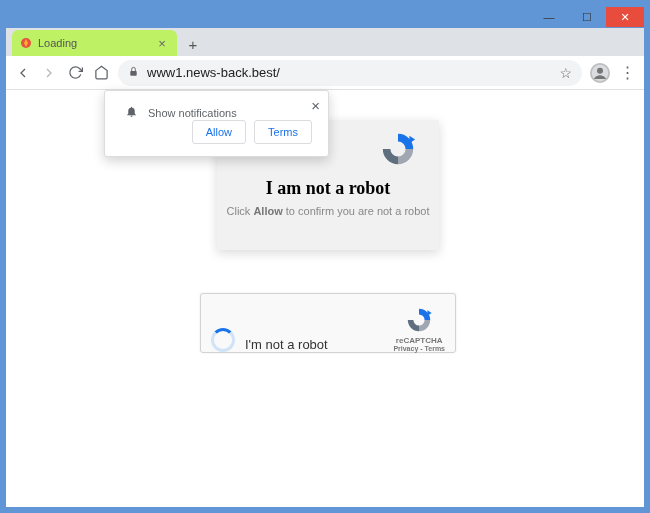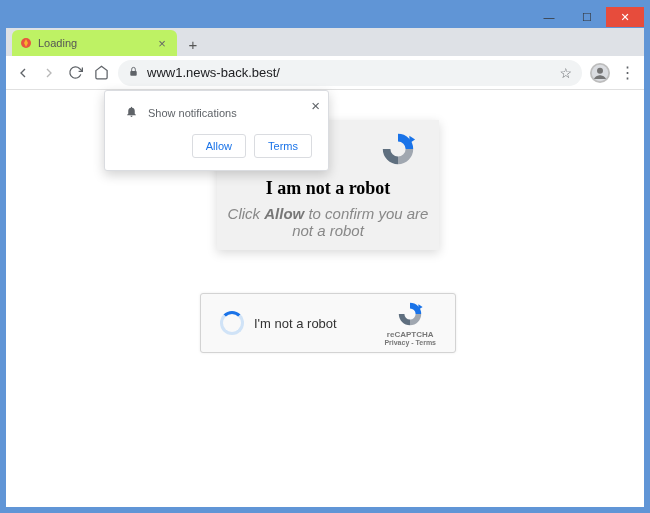--- a/index.html
+++ b/index.html
@@ -150,36 +150,35 @@
       width: 42px;
     }
     .captcha-card h2 {
       font-family: Georgia, 'Times New Roman', serif;
       font-weight: bold;
       font-size: 18px;
       color: #000;
       margin-bottom: 6px;
     }
     .captcha-card p {
-      font-size: 15px;
+      font-size: 11px;
       color: #888;
-      font-style: italic;
     }
     .captcha-card p b { color: #777; }
     
     .recaptcha-widget {
       position: absolute;
       left: 194px; top: 203px;
       width: 256px; height: 60px;
       background: #f9f9f9;
       border: 1px solid #d3d3d3;
       border-radius: 3px;
       display: flex;
-      align-items: center;
-      padding: 0 19px;
+      align-items: flex-end;
+      padding: 0 10px;
       box-shadow: 0 0 3px rgba(0,0,0,0.08);
     }
     .recaptcha-widget .spinner {
       width: 24px; height: 24px;
       border: 3px solid #d0e3f7;
       border-top: 3px solid #1a73e8;
       border-radius: 50%;
       margin-right: 10px;
     }
     .recaptcha-widget .rc-text {
@@ -227,21 +226,20 @@
       font-size: 12px;
       color: #202124;
       margin-bottom: 10px;
     }
     .perm-popup .perm-row {
       display: flex;
       align-items: center;
       gap: 10px;
       font-size: 11px;
       color: #5f6368;
-      margin-bottom: 14px;
       padding-left: 4px;
     }
     .perm-popup .perm-buttons {
       display: flex;
       justify-content: flex-end;
       gap: 8px;
     }
     .perm-btn {
       padding: 5px 13px;
       font-size: 11px;

